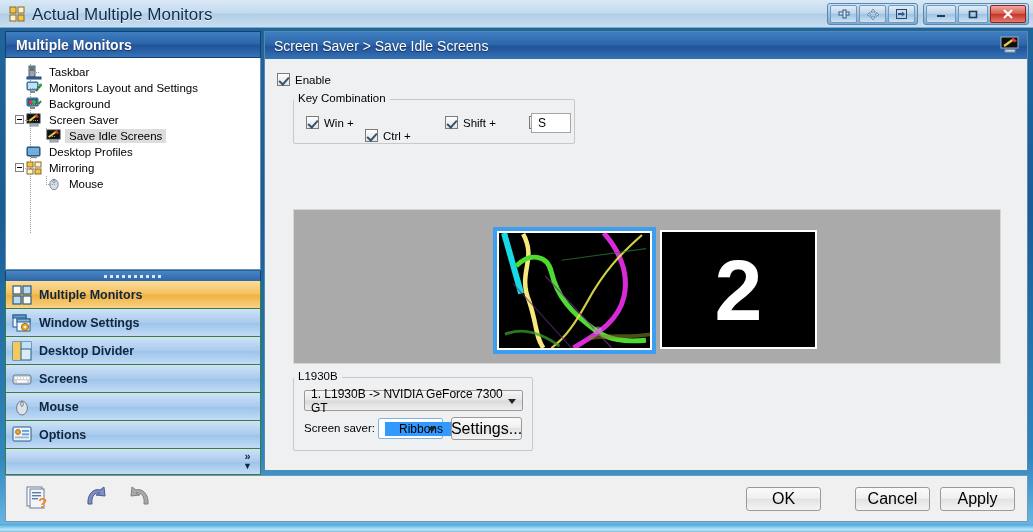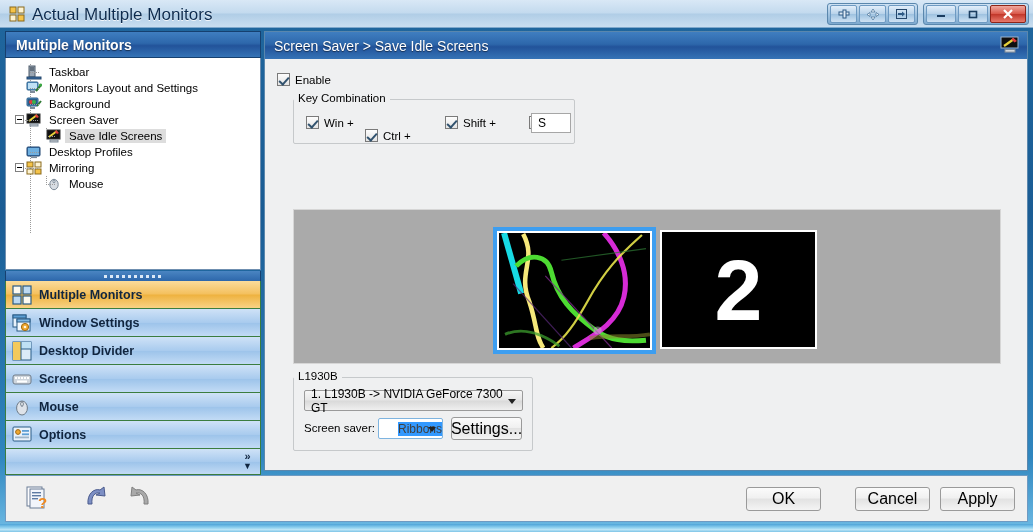--- a/index.html
+++ b/index.html
@@ -146,29 +146,29 @@
     font-size:11.5px;color:#000;white-space:nowrap;text-align:right;
   }
   .txtfield{
     border:1px solid #a6a6a6;background:#fff;height:20px;box-sizing:border-box;
     font-size:12px;display:flex;align-items:center;padding-left:6px;color:#000;
   }
   .combo{
     height:21px;box-sizing:border-box;border:1px solid #9a9a9a;border-radius:2px;
     background:linear-gradient(180deg,#f6f6f6 0%,#e6e6e6 48%,#d9d9d9 52%,#efefef 100%);
     display:flex;align-items:center;position:relative;cursor:pointer;
-    font-size:12px;color:#000;padding-left:6px;justify-content:flex-end;
+    font-size:12px;color:#000;padding-left:6px;
   }
   .combo .arrow{
     position:absolute;right:6px;top:50%;margin-top:-2px;
     width:0;height:0;border-left:4px solid transparent;border-right:4px solid transparent;
     border-top:5px solid #222;
   }
   .combo.small{border:1px solid #7eb4e0;background:#fff;}
-  .combo.small .selval{background:#3399ff;color:#404040;padding:0 0;}
+  .combo.small .selval{background:#3399ff;color:#000000;padding:0 14px;}
   .btn{
     height:23px;box-sizing:border-box;
     border:1px solid #9a9a9a;border-radius:3px;
     background:linear-gradient(180deg,#fbfbfb 0%,#f0f0f0 46%,#e2e2e2 50%,#f4f4f4 100%);
     display:flex;align-items:center;justify-content:center;
     font-size:16px;color:#000;cursor:pointer;
   }
   .preview{
     position:absolute;left:28px;top:150px;width:708px;height:155px;
     background:#aaaaaa;border:1px solid #d6d6d6;box-sizing:border-box;

